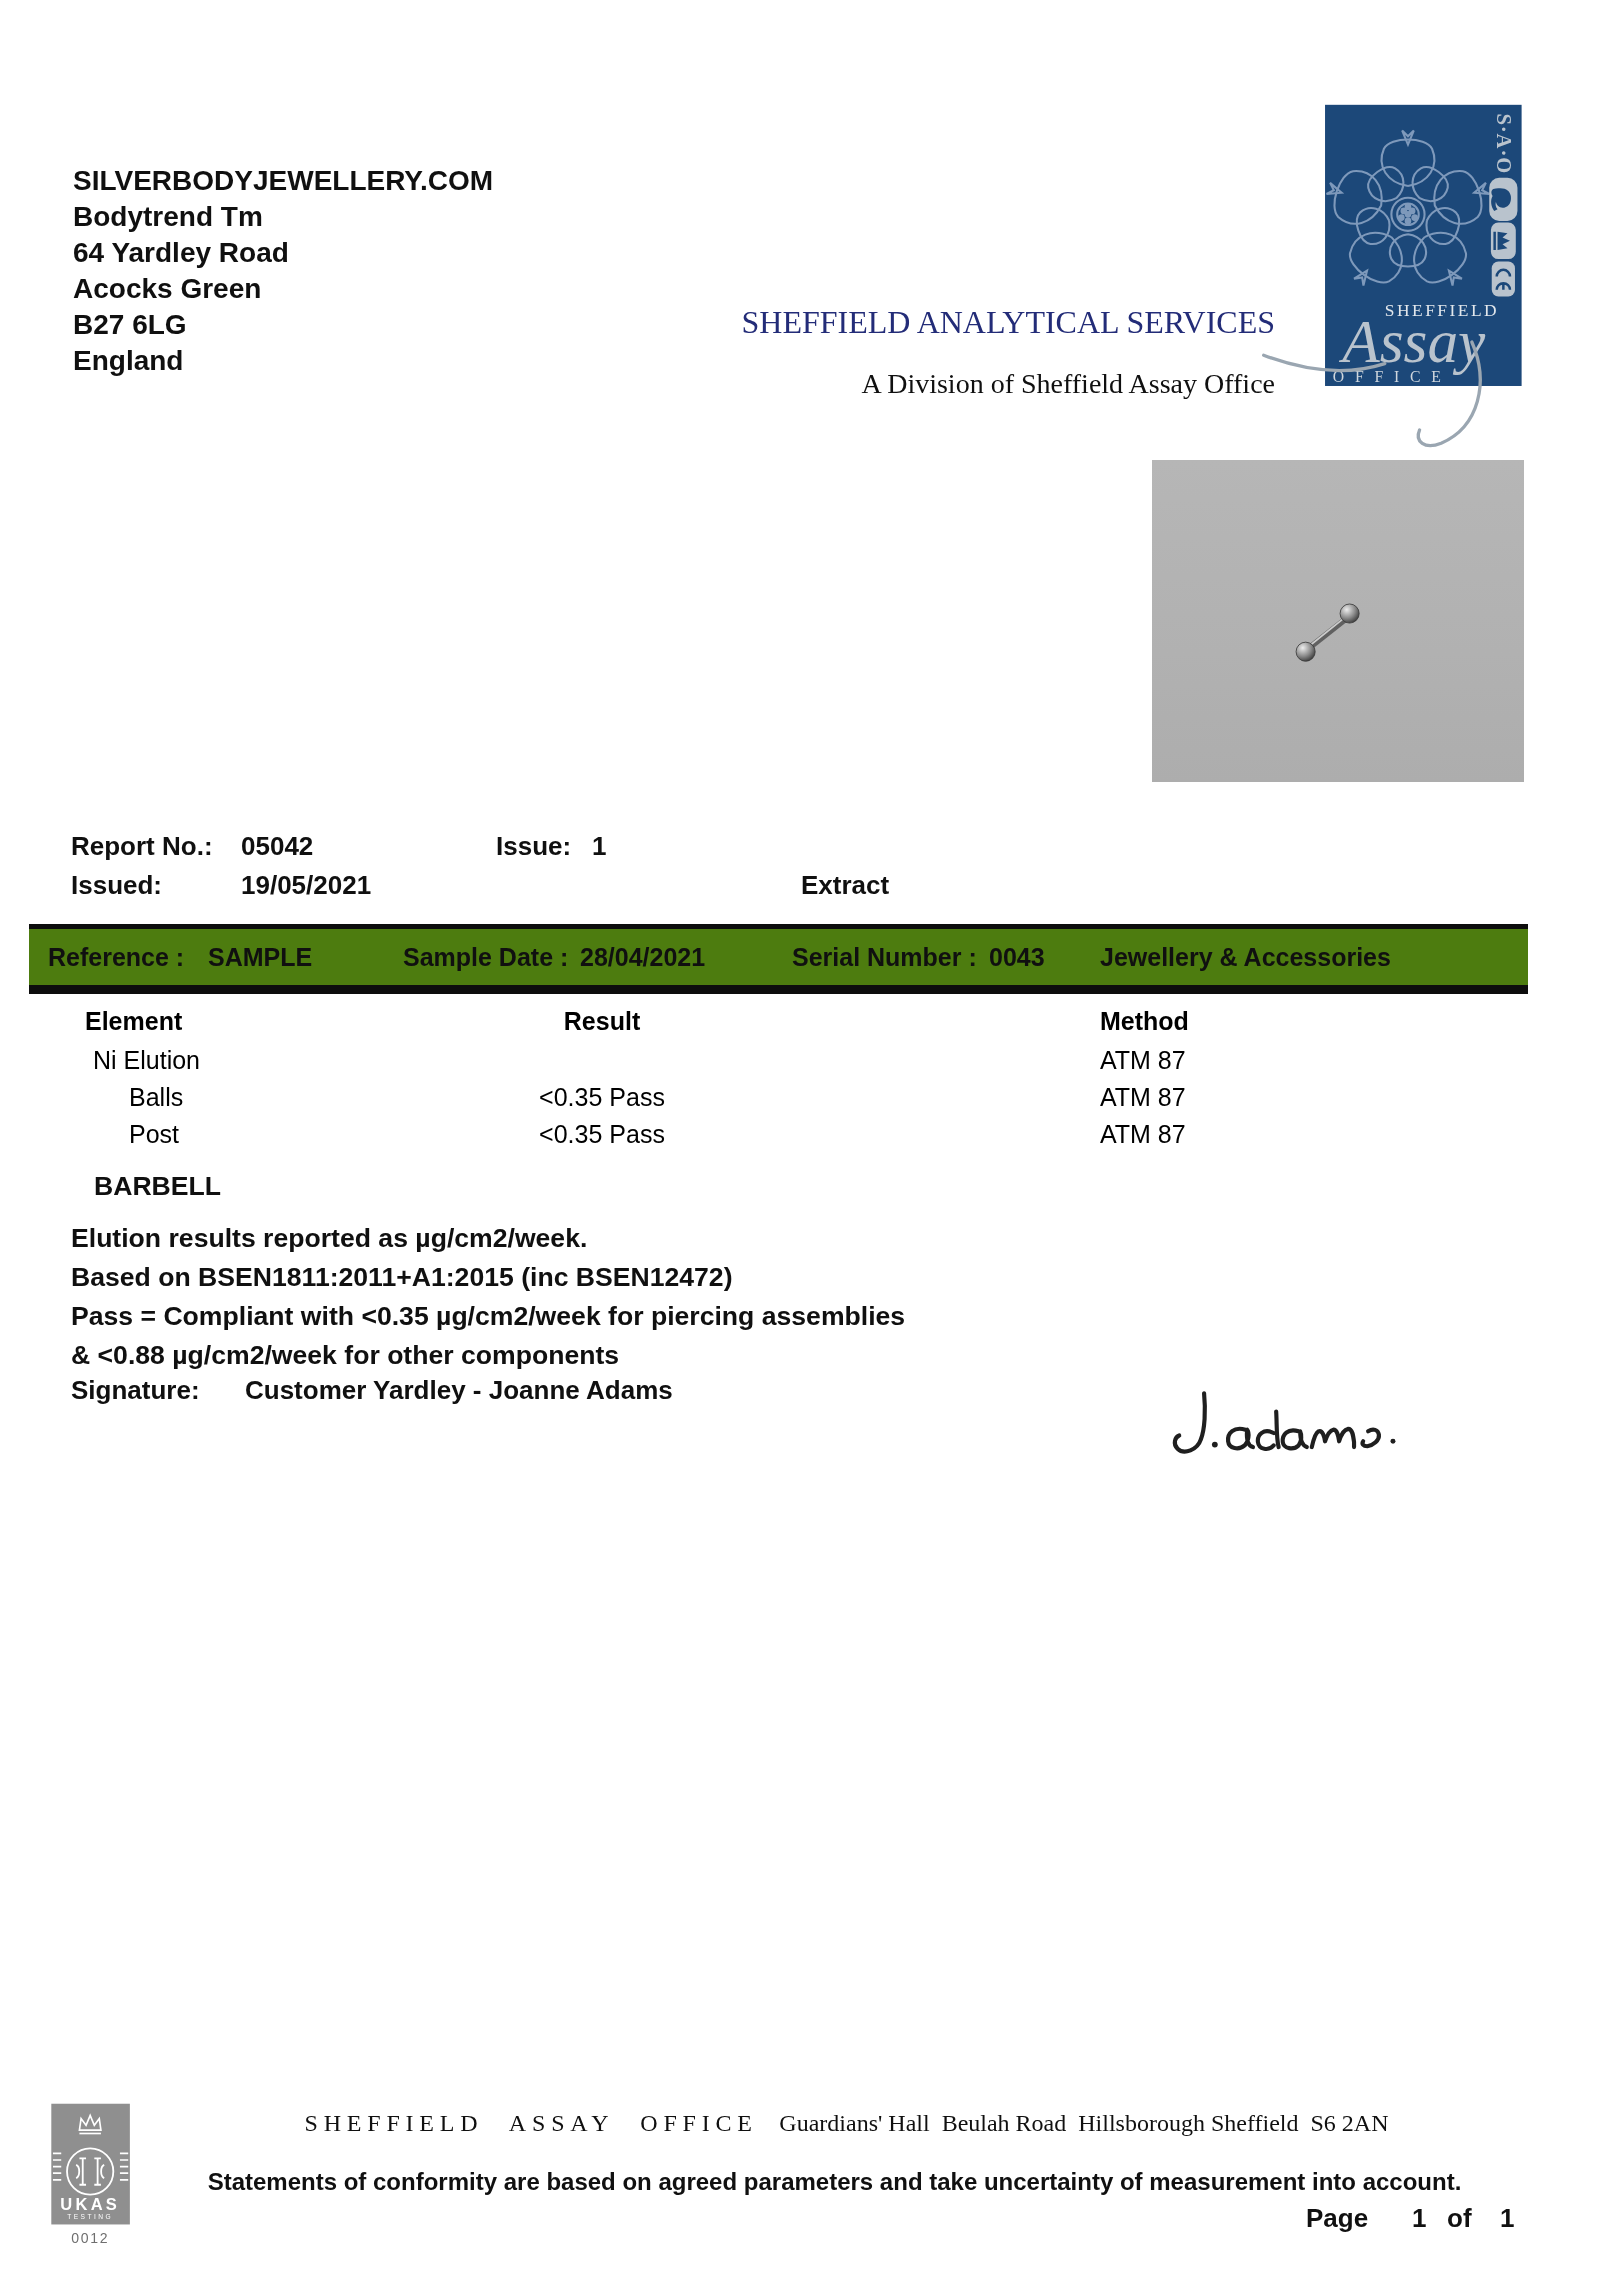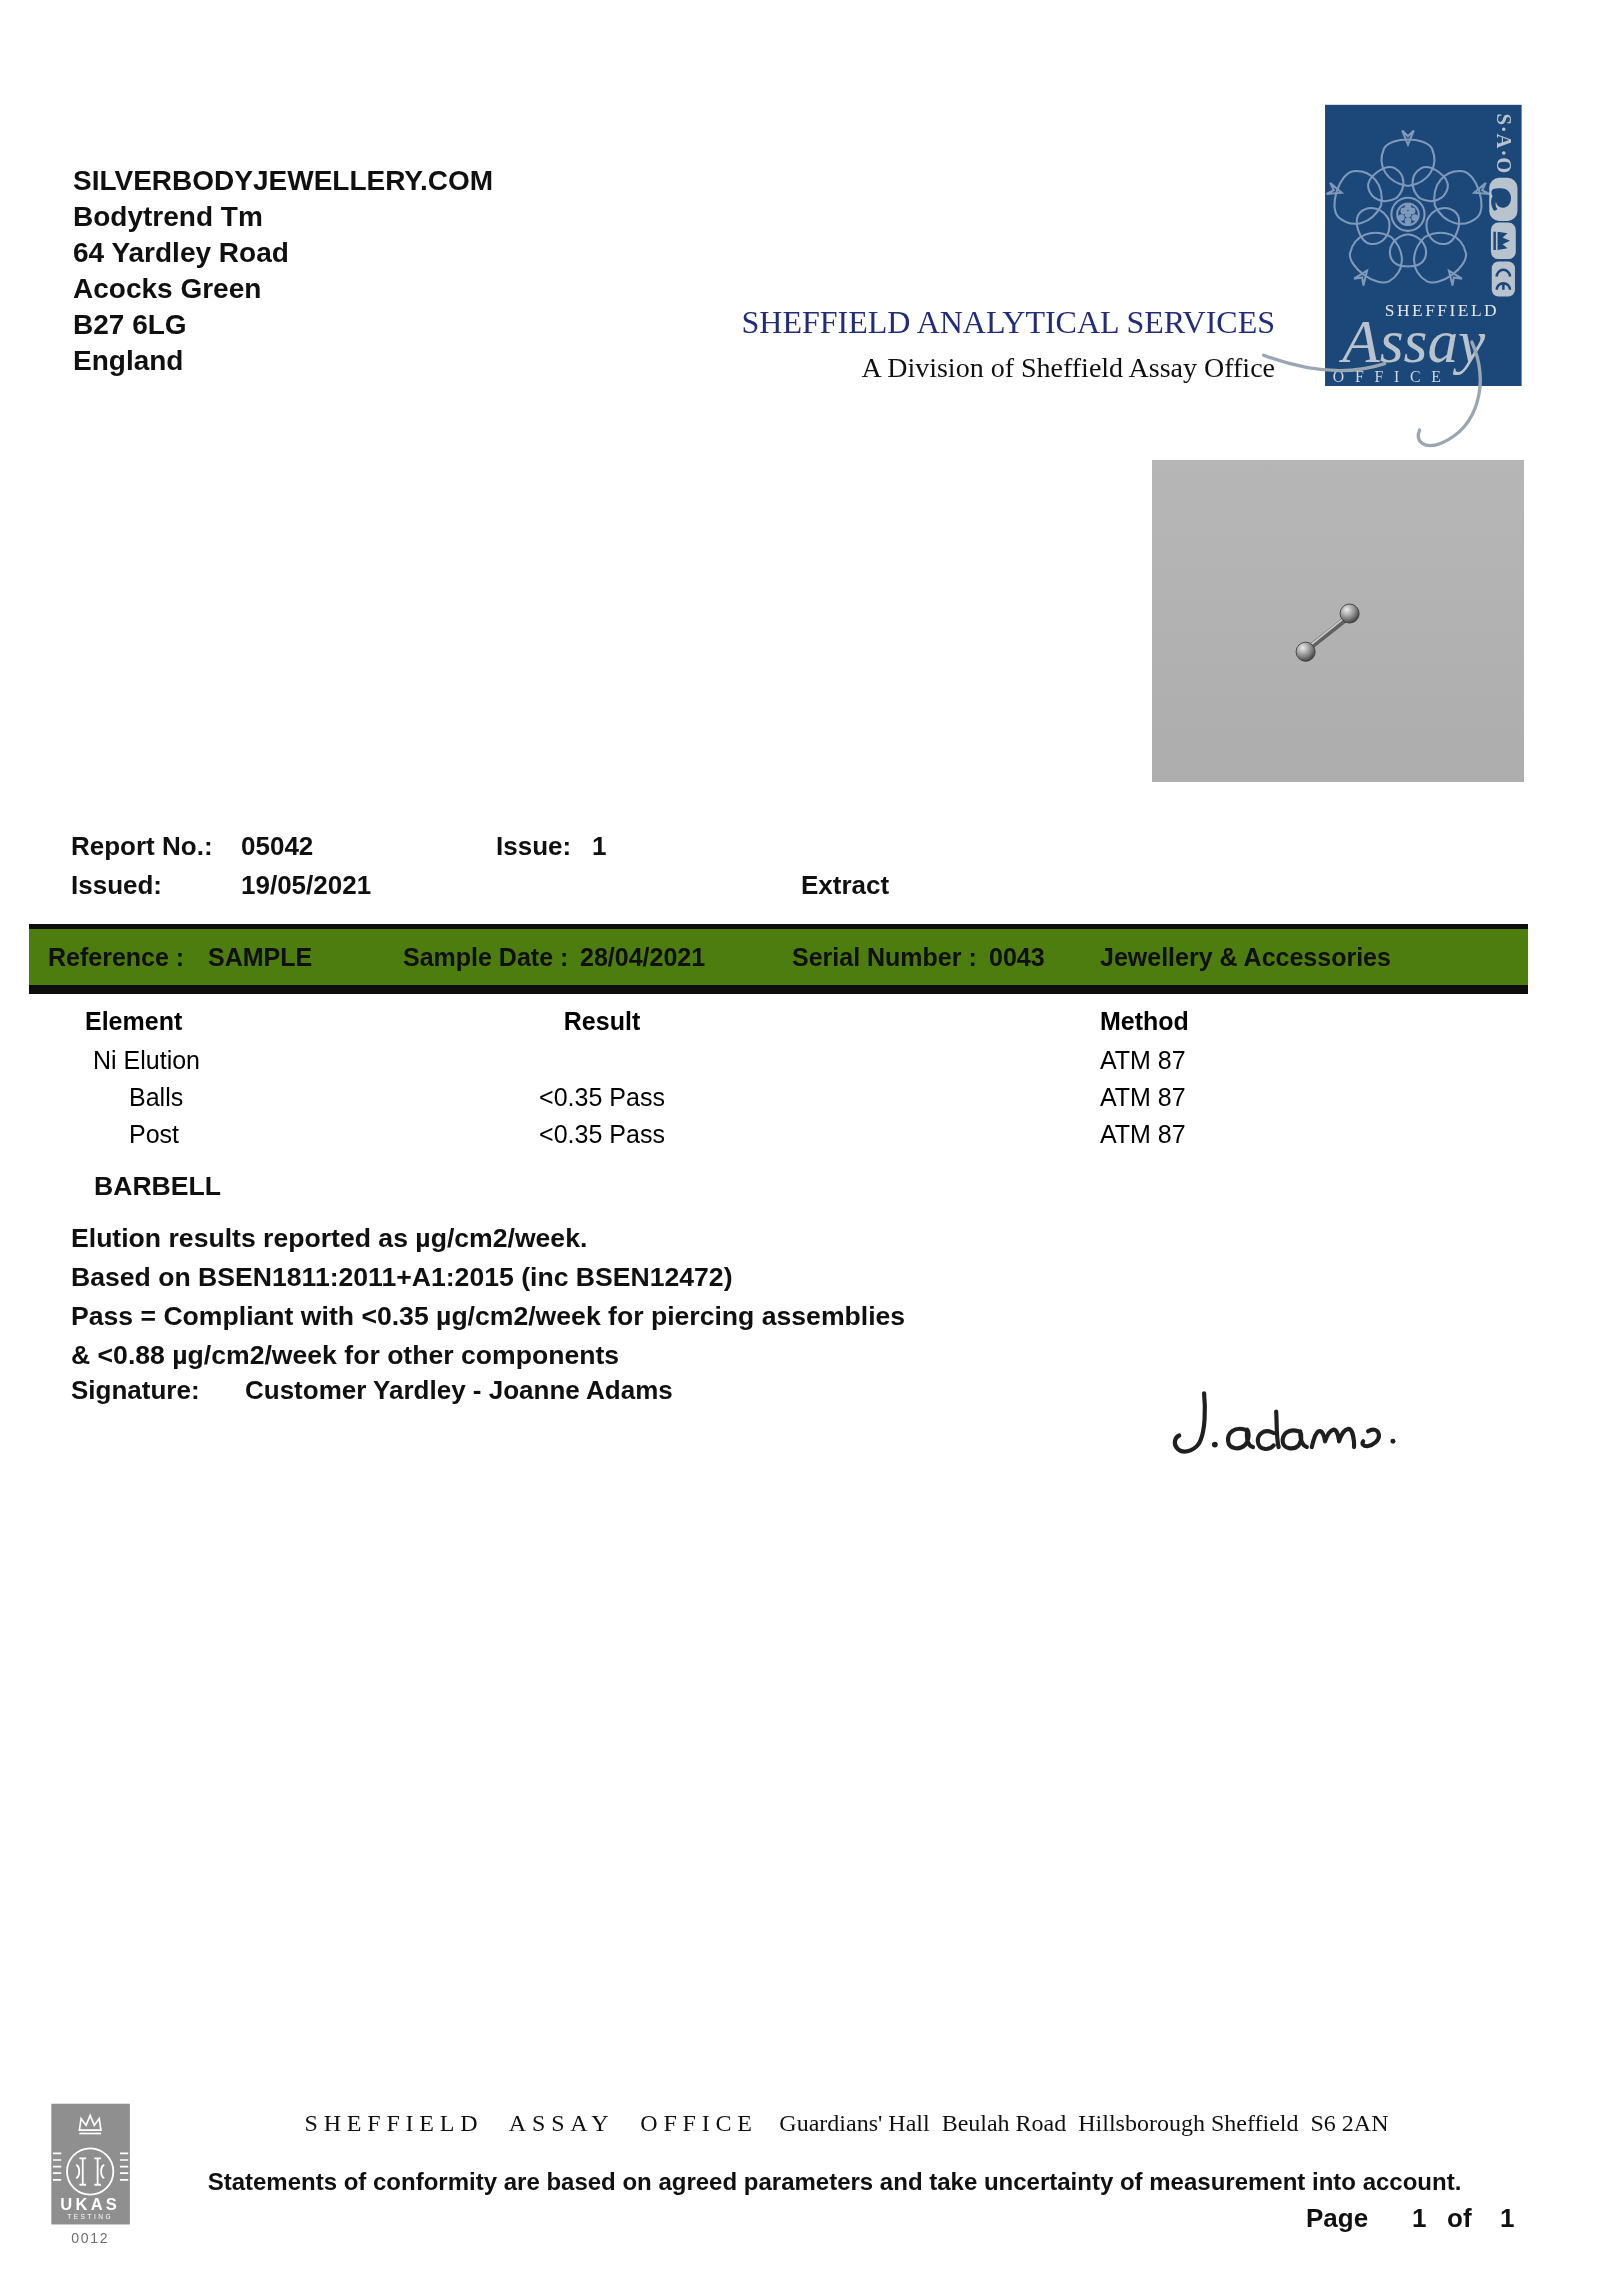--- a/index.html
+++ b/index.html
@@ -11,21 +11,21 @@
   .abs { position:absolute; }
   .sans-b { font-family:"Liberation Sans", sans-serif; font-weight:700; color:#101010; }
   .serif  { font-family:"Liberation Serif", serif; color:#101010; }
   .pre { white-space:pre; }
 
   
   .addr { left:73px; top:163px; font-size:28px; line-height:36px; }
 
   
   .org-title    { right:341px; top:304px; font-size:32px; color:#232c78; text-align:right; }
-  .org-subtitle { right:341px; top:352px; font-size:28px; }
+  .org-subtitle { right:341px; top:368px; font-size:28px; }
 
   
   .r31 { font-size:26px; }
 
   
   .refbar {
     left:29px; top:924px; width:1499px; height:70px;
     background:#4d7c0f; border-top:5px solid #0d0d0d; border-bottom:9px solid #0d0d0d;
   }
   .refbar span { position:absolute; top:50%; transform:translateY(-50%); font-size:25px; }

